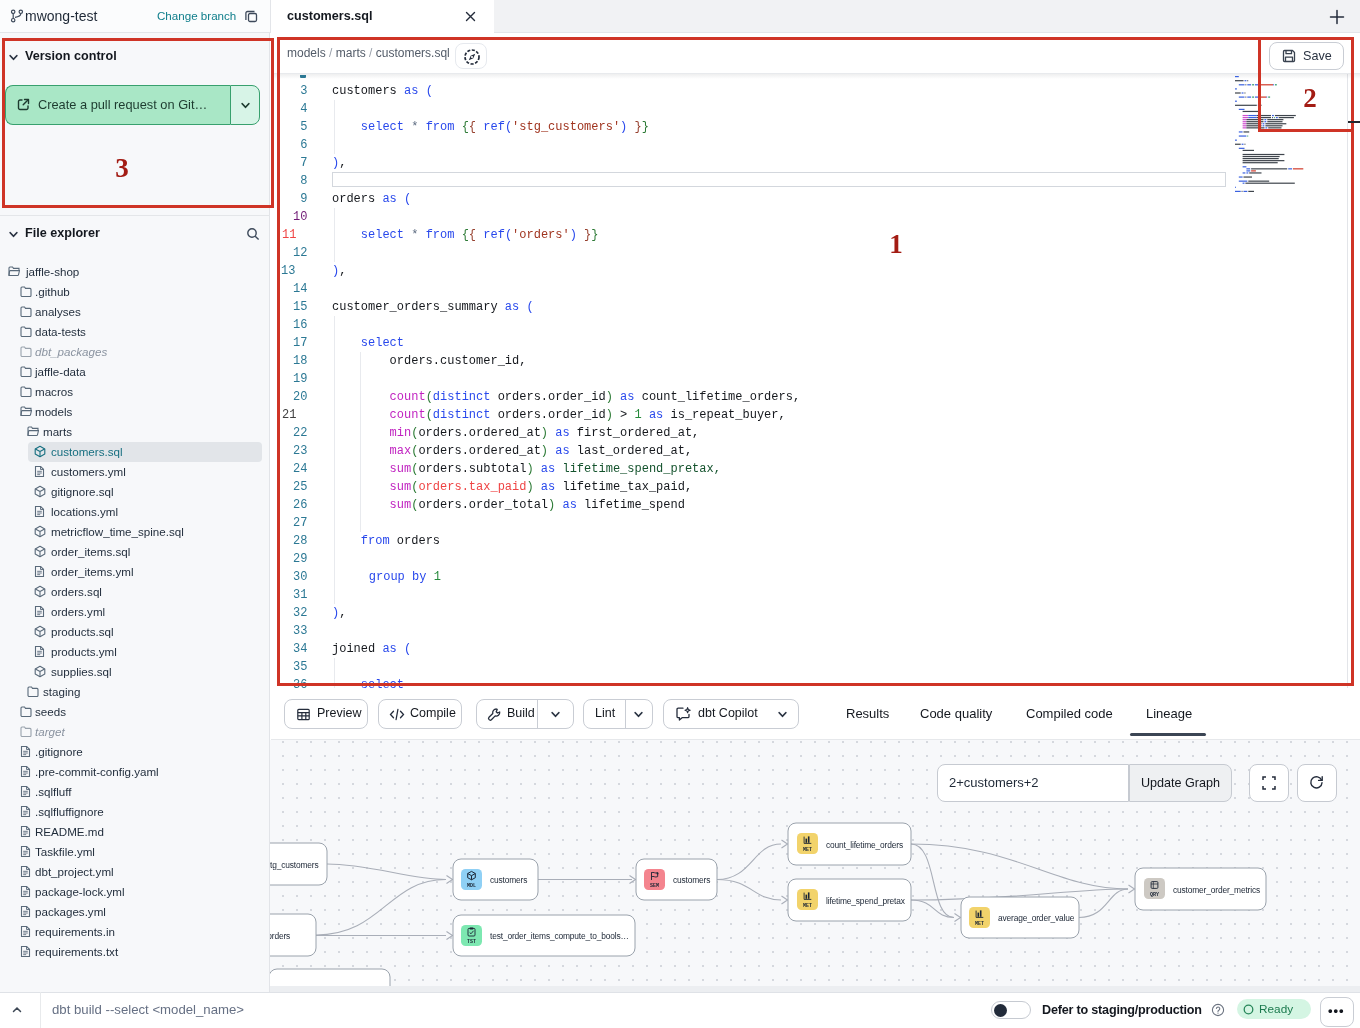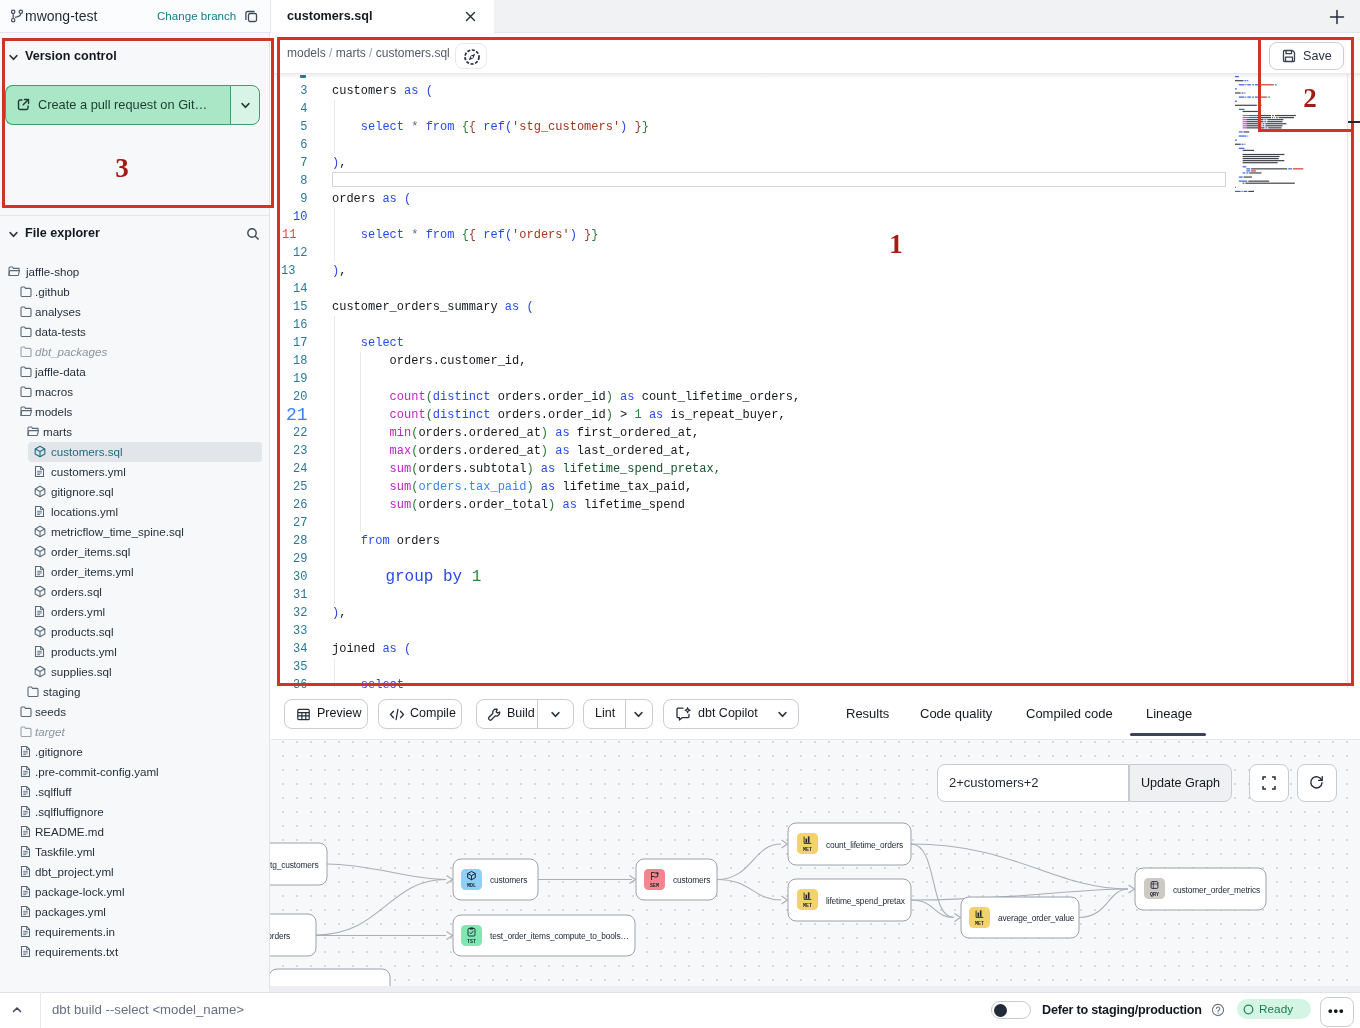--- a/index.html
+++ b/index.html
@@ -354,32 +354,32 @@
 <div class="a" style="left:334px;top:658px;width:1px;height:36px;background:#e8eaee"></div>
 <div class="a" style="left:360px;top:352px;width:1px;height:180px;background:#e8eaee"></div>
 <div class="a" style="left:332px;top:172px;width:894px;height:15px;border:1px solid #d3d7dd"></div>
 <div class="a mono" style="left:271px;top:82px;width:36.5px;height:18px;line-height:18px;text-align:right;color:#2b7894;font-size:12px">3</div>
 <div class="a mono" style="left:271px;top:100px;width:36.5px;height:18px;line-height:18px;text-align:right;color:#2b7894;font-size:12px">4</div>
 <div class="a mono" style="left:271px;top:118px;width:36.5px;height:18px;line-height:18px;text-align:right;color:#2b7894;font-size:12px">5</div>
 <div class="a mono" style="left:271px;top:136px;width:36.5px;height:18px;line-height:18px;text-align:right;color:#2b7894;font-size:12px">6</div>
 <div class="a mono" style="left:271px;top:154px;width:36.5px;height:18px;line-height:18px;text-align:right;color:#2b7894;font-size:12px">7</div>
 <div class="a mono" style="left:271px;top:172px;width:36.5px;height:18px;line-height:18px;text-align:right;color:#2b7894;font-size:12px">8</div>
 <div class="a mono" style="left:271px;top:190px;width:36.5px;height:18px;line-height:18px;text-align:right;color:#2b7894;font-size:12px">9</div>
-<div class="a mono" style="left:271px;top:208px;width:36.5px;height:18px;line-height:18px;text-align:right;color:#1d4ed8;font-size:12px">10</div>
+<div class="a mono" style="left:271px;top:208px;width:36.5px;height:18px;line-height:18px;text-align:right;color:#701a75;font-size:12px">10</div>
 <div class="a mono" style="left:271px;top:226px;width:36.5px;height:18px;line-height:18px;text-align:center;color:#ef4444;font-size:12px">11</div>
 <div class="a mono" style="left:271px;top:244px;width:36.5px;height:18px;line-height:18px;text-align:right;color:#2b7894;font-size:12px">12</div>
 <div class="a mono" style="left:259px;top:262px;width:36.5px;height:18px;line-height:18px;text-align:right;color:#2b7894;font-size:12px">13</div>
 <div class="a mono" style="left:271px;top:280px;width:36.5px;height:18px;line-height:18px;text-align:right;color:#2b7894;font-size:12px">14</div>
 <div class="a mono" style="left:271px;top:298px;width:36.5px;height:18px;line-height:18px;text-align:right;color:#2b7894;font-size:12px">15</div>
 <div class="a mono" style="left:271px;top:316px;width:36.5px;height:18px;line-height:18px;text-align:right;color:#2b7894;font-size:12px">16</div>
 <div class="a mono" style="left:271px;top:334px;width:36.5px;height:18px;line-height:18px;text-align:right;color:#2b7894;font-size:12px">17</div>
 <div class="a mono" style="left:271px;top:352px;width:36.5px;height:18px;line-height:18px;text-align:right;color:#2b7894;font-size:12px">18</div>
 <div class="a mono" style="left:271px;top:370px;width:36.5px;height:18px;line-height:18px;text-align:right;color:#2b7894;font-size:12px">19</div>
 <div class="a mono" style="left:271px;top:388px;width:36.5px;height:18px;line-height:18px;text-align:right;color:#2b7894;font-size:12px">20</div>
-<div class="a mono" style="left:271px;top:406px;width:36.5px;height:18px;line-height:18px;text-align:right;color:#3b82f6;font-size:18px">21</div>
+<div class="a mono" style="left:271px;top:406px;width:36.5px;height:18px;line-height:18px;text-align:center;color:#404040;font-size:12px">21</div>
 <div class="a mono" style="left:271px;top:424px;width:36.5px;height:18px;line-height:18px;text-align:right;color:#2b7894;font-size:12px">22</div>
 <div class="a mono" style="left:271px;top:442px;width:36.5px;height:18px;line-height:18px;text-align:right;color:#2b7894;font-size:12px">23</div>
 <div class="a mono" style="left:271px;top:460px;width:36.5px;height:18px;line-height:18px;text-align:right;color:#2b7894;font-size:12px">24</div>
 <div class="a mono" style="left:271px;top:478px;width:36.5px;height:18px;line-height:18px;text-align:right;color:#2b7894;font-size:12px">25</div>
 <div class="a mono" style="left:271px;top:496px;width:36.5px;height:18px;line-height:18px;text-align:right;color:#2b7894;font-size:12px">26</div>
 <div class="a mono" style="left:271px;top:514px;width:36.5px;height:18px;line-height:18px;text-align:right;color:#2b7894;font-size:12px">27</div>
 <div class="a mono" style="left:271px;top:532px;width:36.5px;height:18px;line-height:18px;text-align:right;color:#2b7894;font-size:12px">28</div>
 <div class="a mono" style="left:271px;top:550px;width:36.5px;height:18px;line-height:18px;text-align:right;color:#2b7894;font-size:12px">29</div>
 <div class="a mono" style="left:271px;top:568px;width:36.5px;height:18px;line-height:18px;text-align:right;color:#2b7894;font-size:12px">30</div>
 <div class="a mono" style="left:271px;top:586px;width:36.5px;height:18px;line-height:18px;text-align:right;color:#2b7894;font-size:12px">31</div>
@@ -395,24 +395,24 @@
 <div class="a mono" style="left:332px;top:226px;height:18px;line-height:18px;font-size:12px;white-space:pre">    <span style="color:#2848ec">select </span><span style="color:#5c6b80">* </span><span style="color:#2848ec">from </span><span style="color:#2c7a35">{</span><span style="color:#96402e">{ </span><span style="color:#2848ec">ref</span><span style="color:#2848ec">(</span><span style="color:#a0341f">'orders'</span><span style="color:#2848ec">)</span><span style="color:#96402e"> }</span><span style="color:#2c7a35">}</span></div>
 <div class="a mono" style="left:332px;top:262px;height:18px;line-height:18px;font-size:12px;white-space:pre"><span style="color:#2848ec">)</span><span style="color:#15181d">,</span></div>
 <div class="a mono" style="left:332px;top:298px;height:18px;line-height:18px;font-size:12px;white-space:pre"><span style="color:#15181d">customer_orders_summary </span><span style="color:#2848ec">as </span><span style="color:#2848ec">(</span></div>
 <div class="a mono" style="left:332px;top:334px;height:18px;line-height:18px;font-size:12px;white-space:pre">    <span style="color:#2848ec">select</span></div>
 <div class="a mono" style="left:332px;top:352px;height:18px;line-height:18px;font-size:12px;white-space:pre">        <span style="color:#15181d">orders.customer_id,</span></div>
 <div class="a mono" style="left:332px;top:388px;height:18px;line-height:18px;font-size:12px;white-space:pre">        <span style="color:#c023c0">count</span><span style="color:#2c7a35">(</span><span style="color:#2848ec">distinct </span><span style="color:#15181d">orders.order_id</span><span style="color:#2c7a35">)</span><span style="color:#2848ec"> as </span><span style="color:#15181d">count_lifetime_orders,</span></div>
 <div class="a mono" style="left:332px;top:406px;height:18px;line-height:18px;font-size:12px;white-space:pre">        <span style="color:#c023c0">count</span><span style="color:#2c7a35">(</span><span style="color:#2848ec">distinct </span><span style="color:#15181d">orders.order_id</span><span style="color:#2c7a35">)</span><span style="color:#15181d"> &gt; </span><span style="color:#278a3c">1</span><span style="color:#2848ec"> as </span><span style="color:#15181d">is_repeat_buyer,</span></div>
 <div class="a mono" style="left:332px;top:424px;height:18px;line-height:18px;font-size:12px;white-space:pre">        <span style="color:#c023c0">min</span><span style="color:#2c7a35">(</span><span style="color:#15181d">orders.ordered_at</span><span style="color:#2c7a35">)</span><span style="color:#2848ec"> as </span><span style="color:#15181d">first_ordered_at,</span></div>
 <div class="a mono" style="left:332px;top:442px;height:18px;line-height:18px;font-size:12px;white-space:pre">        <span style="color:#c023c0">max</span><span style="color:#2c7a35">(</span><span style="color:#15181d">orders.ordered_at</span><span style="color:#2c7a35">)</span><span style="color:#2848ec"> as </span><span style="color:#15181d">last_ordered_at,</span></div>
 <div class="a mono" style="left:332px;top:460px;height:18px;line-height:18px;font-size:12px;white-space:pre">        <span style="color:#c023c0">sum</span><span style="color:#2c7a35">(</span><span style="color:#15181d">orders.subtotal</span><span style="color:#2c7a35">)</span><span style="color:#2848ec"> as </span><span style="color:#14532d">lifetime_spend_pretax,</span></div>
-<div class="a mono" style="left:332px;top:478px;height:18px;line-height:18px;font-size:12px;white-space:pre">        <span style="color:#c023c0">sum</span><span style="color:#2c7a35">(</span><span style="color:#3b82f6">orders.tax_paid</span><span style="color:#2c7a35">)</span><span style="color:#2848ec"> as </span><span style="color:#15181d">lifetime_tax_paid,</span></div>
+<div class="a mono" style="left:332px;top:478px;height:18px;line-height:18px;font-size:12px;white-space:pre">        <span style="color:#c023c0">sum</span><span style="color:#2c7a35">(</span><span style="color:#ef4444">orders.tax_paid</span><span style="color:#2c7a35">)</span><span style="color:#2848ec"> as </span><span style="color:#15181d">lifetime_tax_paid,</span></div>
 <div class="a mono" style="left:332px;top:496px;height:18px;line-height:18px;font-size:12px;white-space:pre">        <span style="color:#c023c0">sum</span><span style="color:#2c7a35">(</span><span style="color:#15181d">orders.order_total</span><span style="color:#2c7a35">)</span><span style="color:#2848ec"> as </span><span style="color:#15181d">lifetime_spend</span></div>
 <div class="a mono" style="left:332px;top:532px;height:18px;line-height:18px;font-size:12px;white-space:pre">    <span style="color:#2848ec">from </span><span style="color:#15181d">orders</span></div>
-<div class="a mono" style="left:347px;top:568px;height:18px;line-height:18px;font-size:16px;white-space:pre">    <span style="color:#2848ec">group by </span><span style="color:#278a3c">1</span></div>
+<div class="a mono" style="left:340px;top:568px;height:18px;line-height:18px;font-size:12px;white-space:pre">    <span style="color:#2848ec">group by </span><span style="color:#278a3c">1</span></div>
 <div class="a mono" style="left:332px;top:604px;height:18px;line-height:18px;font-size:12px;white-space:pre"><span style="color:#2848ec">)</span><span style="color:#15181d">,</span></div>
 <div class="a mono" style="left:332px;top:640px;height:18px;line-height:18px;font-size:12px;white-space:pre"><span style="color:#15181d">joined </span><span style="color:#2848ec">as </span><span style="color:#2848ec">(</span></div>
 <div class="a mono" style="left:332px;top:676px;height:18px;line-height:18px;font-size:12px;white-space:pre">    <span style="color:#2848ec">select</span></div>
 <div class="a" style="left:271px;top:688px;width:1089px;height:4px;background:#fff"></div>
 <div class="a" style="left:299.5px;top:74.5px;width:6.5px;height:3px;background:#2b7894;border-radius:0 0 1px 1px"></div>
 <svg class="a" style="left:1235px;top:74px" width="78" height="122" viewBox="0 0 78 122">
     <rect x="0.0" y="2.00" width="3.8" height="1.2" fill="#3b62e0"></rect>
     <rect x="0.0" y="6.10" width="8.5" height="1.2" fill="#3f454d"></rect>
     <rect x="9.5" y="6.10" width="1.9" height="1.2" fill="#3b62e0"></rect>
     <rect x="12.3" y="6.10" width="0.9" height="1.2" fill="#3f454d"></rect>

